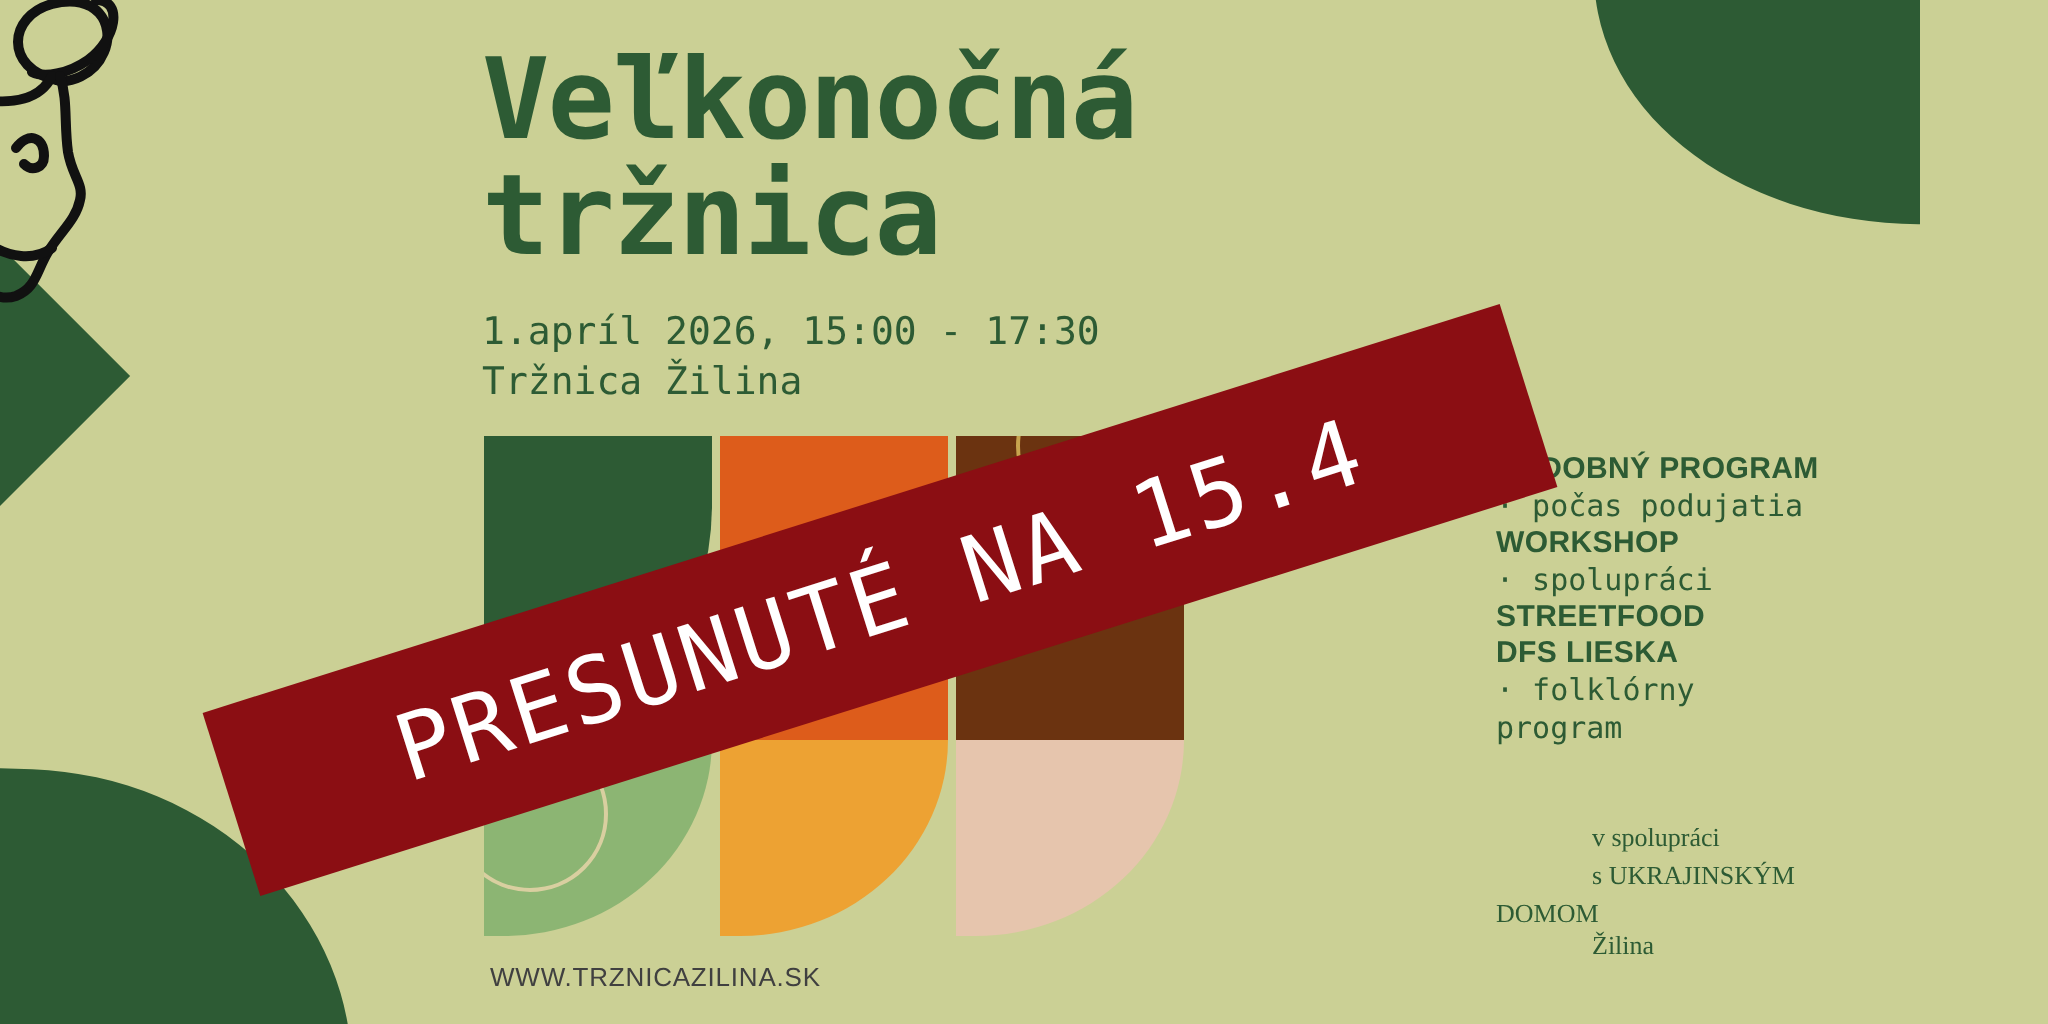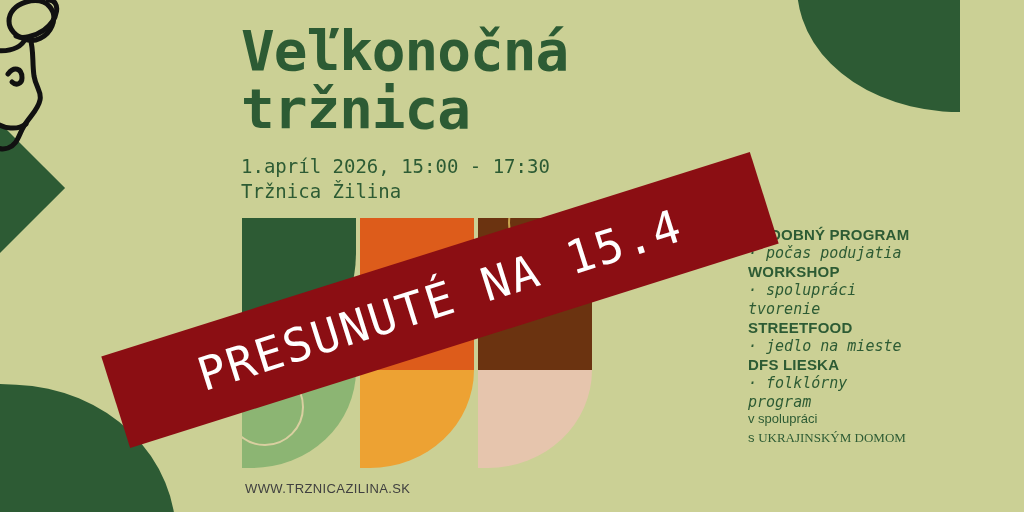--- a/index.html
+++ b/index.html
@@ -83,24 +83,24 @@
   #program{
     position:absolute;left:748px;top:226px;width:200px;color:#2d5b34;
   }
   .prog-head{
     font-family:"Liberation Sans", sans-serif;
     font-weight:bold;font-size:15px;line-height:18px;letter-spacing:.2px;
     white-space:nowrap;
   }
   .prog-item{
     font-family:"DejaVu Sans Mono", monospace;
-    font-size:15px;line-height:19px;white-space:nowrap;font-style:italic;
+    font-size:15px;line-height:19px;white-space:nowrap;
   }
   #coop{position:absolute;left:748px;top:411px;width:200px;color:#2d5b34;}
-  .coop-mono{font-family:Liberation Sans, sans-serif;font-size:13px;line-height:16px;}
+  .coop-mono{font-family:Liberation Serif, serif;font-size:13px;line-height:16px;margin-left:48px;}
   .coop-cond{font-family:Liberation Serif, serif;font-size:13px;line-height:16px;font-weight:normal;}
 
   
   #footer-url{
     position:absolute;left:245px;top:481px;
     font-family:"Liberation Sans", sans-serif;
     font-size:13px;letter-spacing:.4px;color:#404040;white-space:nowrap;
   }
 
   
@@ -164,33 +164,32 @@
       <div class="panel-bottom"></div>
       <div class="arc-detail" id="arc-brown"></div>
     </div>
   </div>
 
   <div id="program">
     <div class="prog-head">HUDOBNÝ PROGRAM</div>
     <div class="prog-item">· počas podujatia</div>
     <div class="prog-head">WORKSHOP</div>
     <div class="prog-item">· spolupráci</div>
-    <div class="prog-item">tvorenie</div>
     <div class="prog-head">STREETFOOD</div>
-    <div class="prog-item">· jedlo na mieste</div>
     <div class="prog-head">DFS LIESKA</div>
     <div class="prog-item">· folklórny</div>
     <div class="prog-item">program</div>
   </div>
 
   <div id="coop">
     <div class="coop-mono">v spolupráci</div>
     <div>
       <span class="coop-mono">s </span><span class="coop-cond">UKRAJINSKÝM DOMOM</span>
     </div>
+    <div class="coop-mono">Žilina</div>
   </div>
 
   <div id="footer-url">WWW.TRZNICAZILINA.SK</div>
 
   <div id="banner">
     <span id="banner-text">PRESUNUTÉ NA 15.4</span>
   </div>
 
 </div>
 

